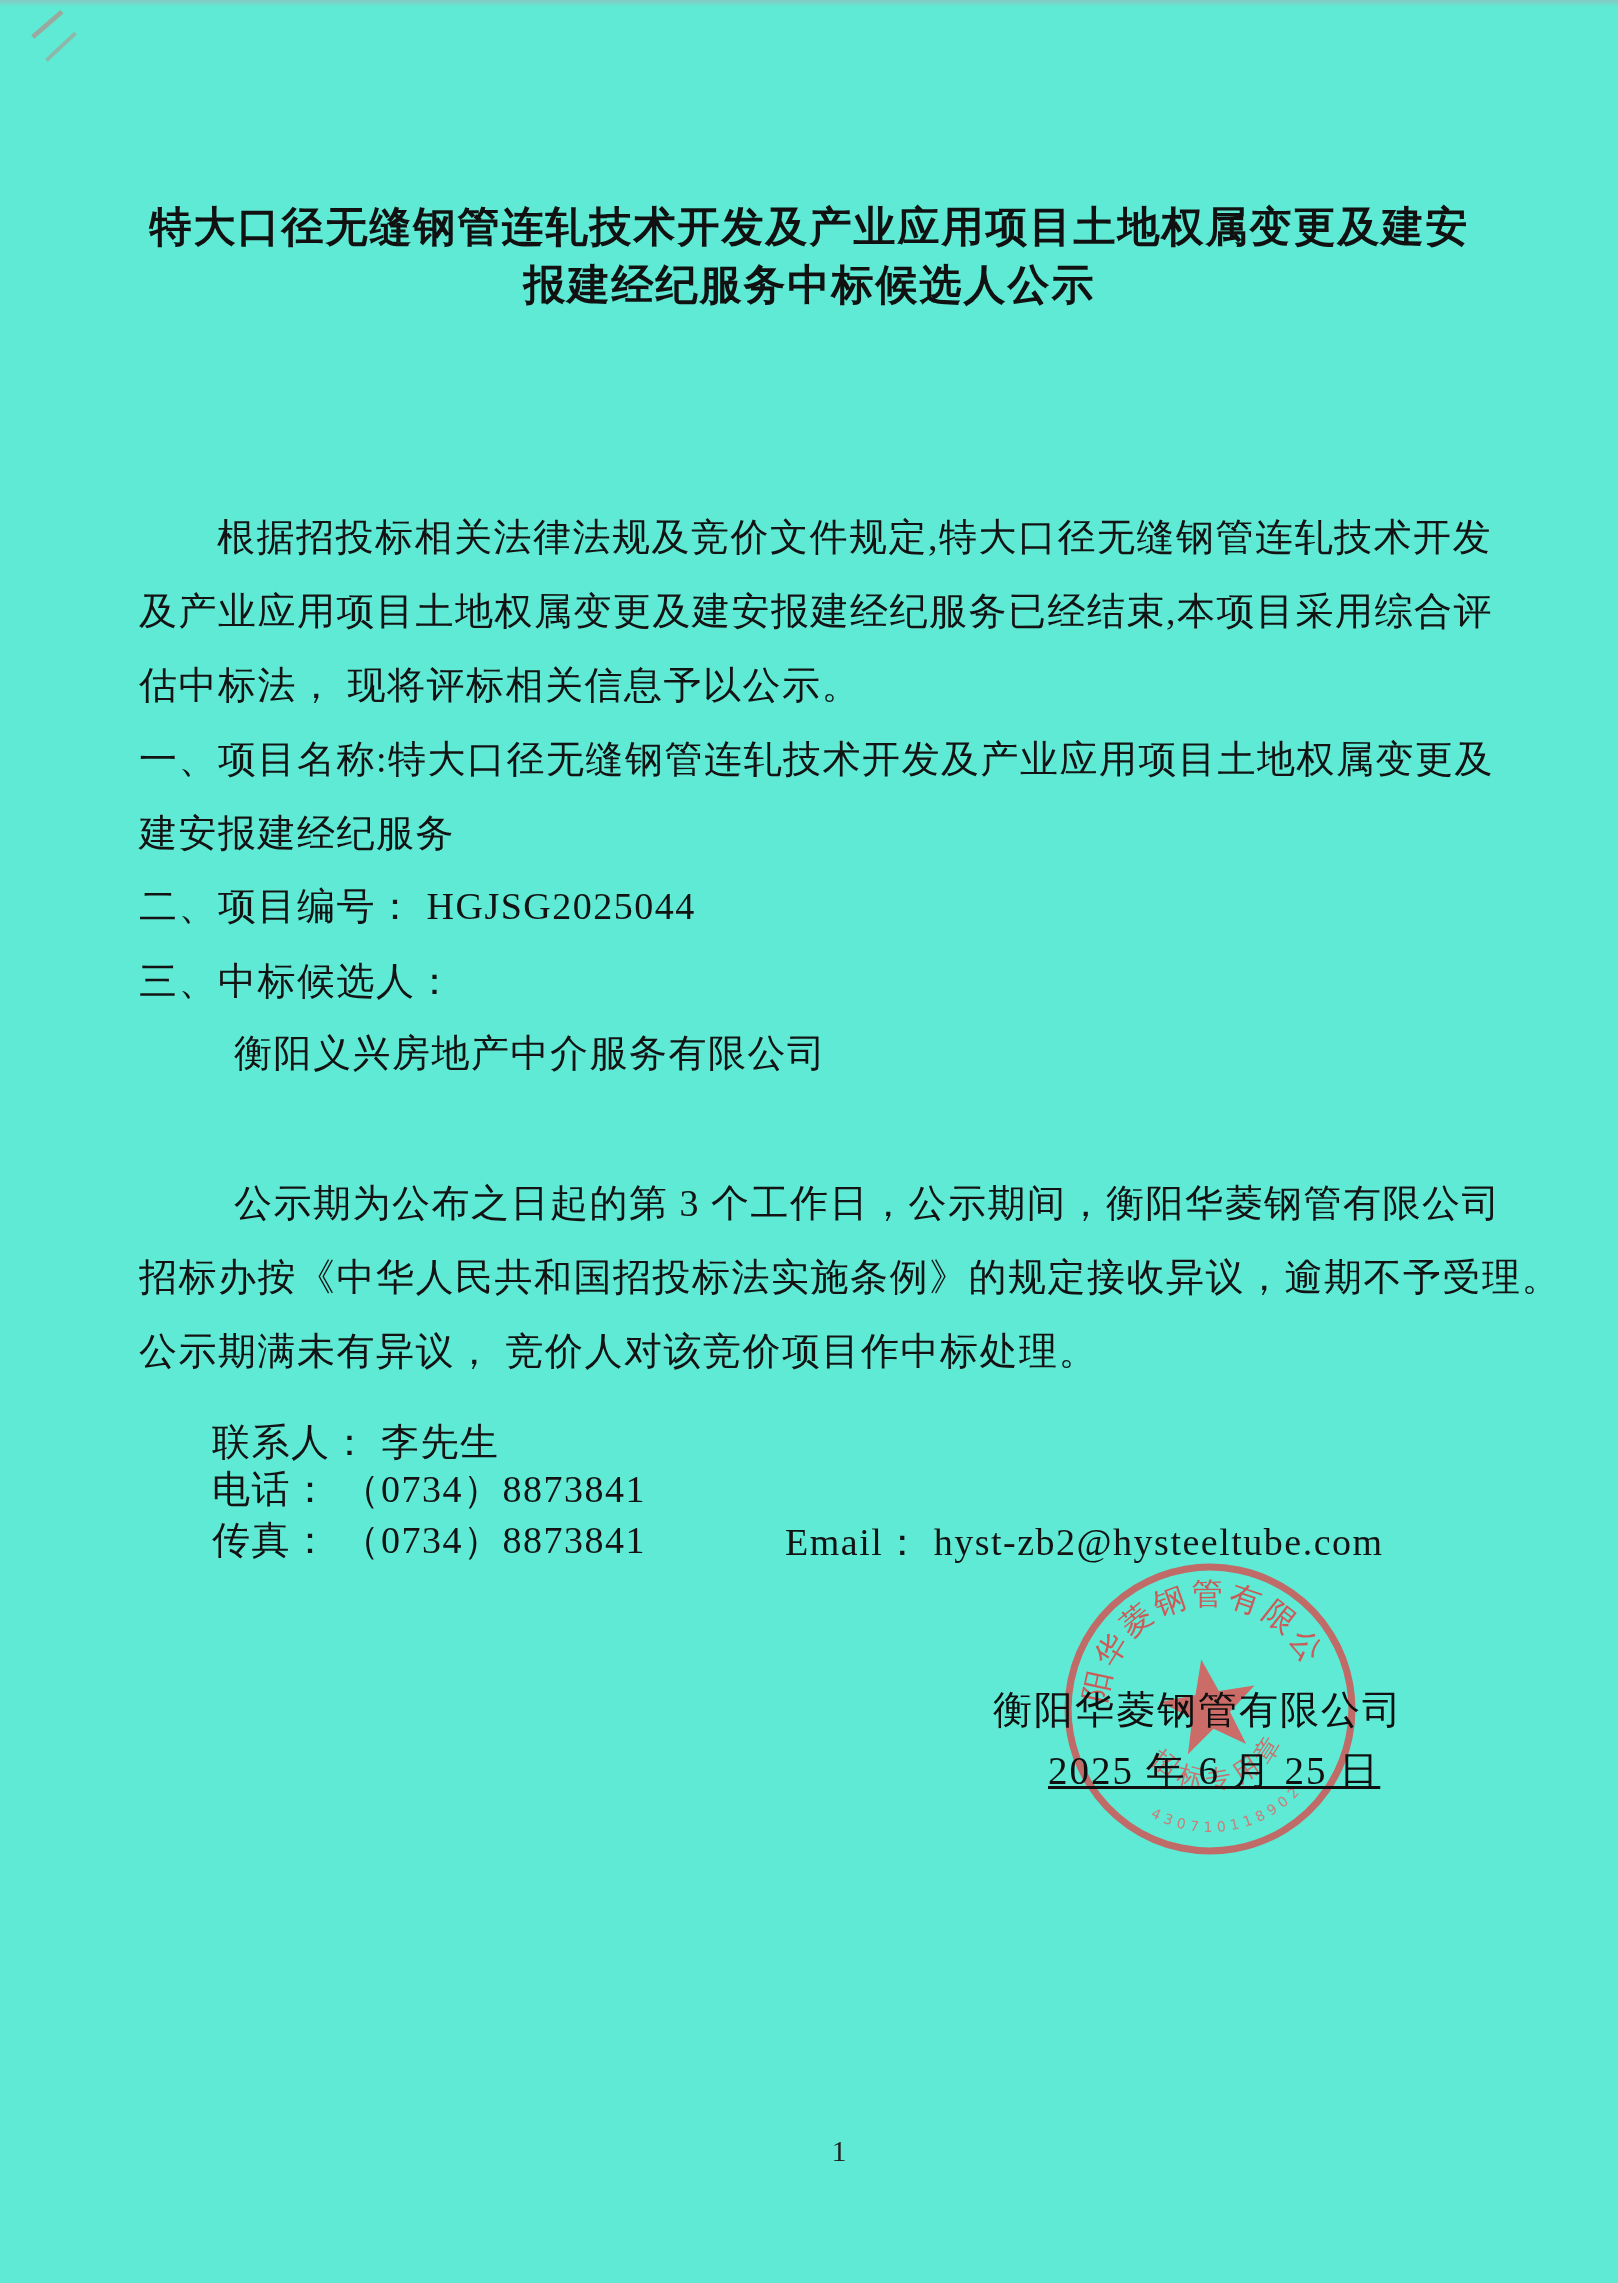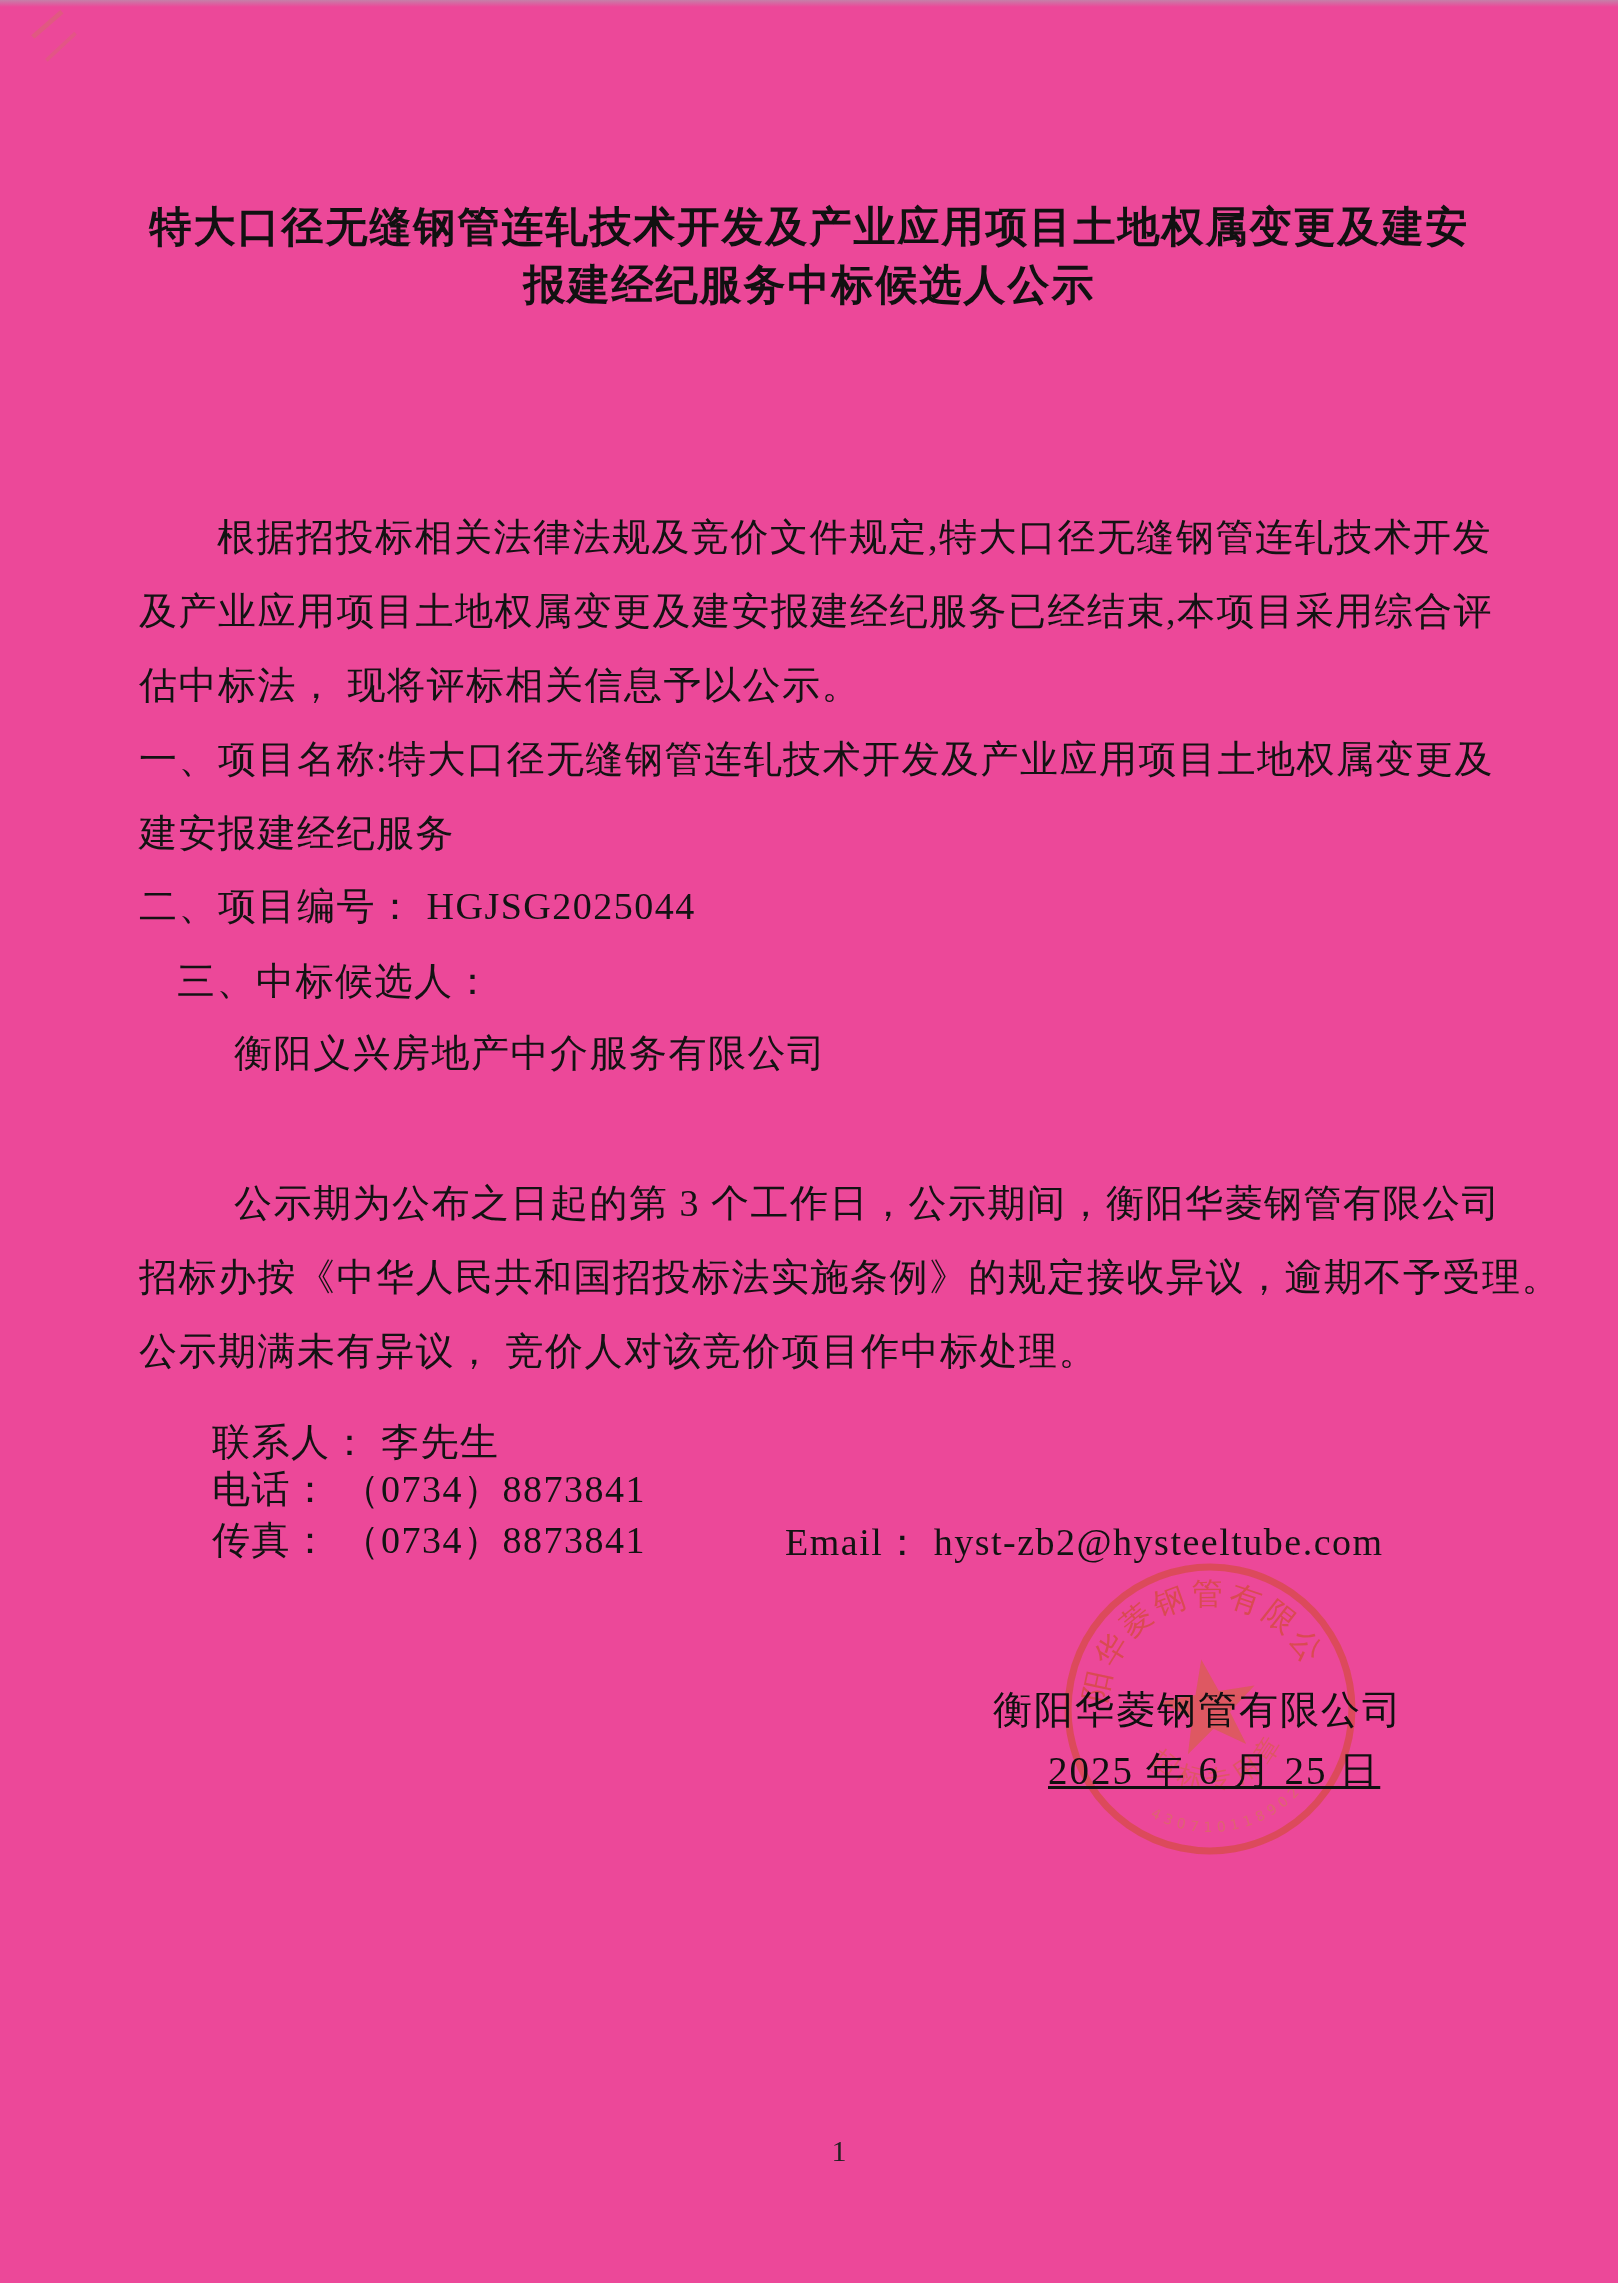--- a/index.html
+++ b/index.html
@@ -1,21 +1,21 @@
 <!DOCTYPE html>
 <html><head>
 <meta charset="utf-8">
 <style>
   html,body { margin:0; padding:0; background:#e8e8e8; }
   .page {
     position: relative;
     width: 1619px;
     height: 2283px;
     margin: 0 auto;
-    background: #ec4899;
+    background: #5eead4;
     overflow: hidden;
     font-family: "Liberation Serif", "DejaVu Serif", serif;
     color: #141414;
   }
   .scan-top-edge {
     position:absolute; top:0; left:0; width:100%; height:6.8px;
     background: linear-gradient(#a7adb5, rgba(255,255,255,0));
     opacity:.55;
   }
   .doc-title {
@@ -72,21 +72,21 @@
     <div>特大口径无缝钢管连轧技术开发及产业应用项目土地权属变更及建安</div>
     <div>报建经纪服务中标候选人公示</div>
   </div>
 
   <div class="line" style="top:512px;  left:217px;">根据招投标相关法律法规及竞价文件规定,特大口径无缝钢管连轧技术开发</div>
   <div class="line" style="top:660px;  left:139px;">估中标法， 现将评标相关信息予以公示。</div>
   <div class="line" style="top:586px;  left:139px;">及产业应用项目土地权属变更及建安报建经纪服务已经结束,本项目采用综合评</div>
   <div class="line" style="top:734px;  left:139px;font-family:Liberation Serif, serif;">一、项目名称:特大口径无缝钢管连轧技术开发及产业应用项目土地权属变更及</div>
   <div class="line" style="top:808px;  left:139px;font-family:Liberation Mono, monospace;">建安报建经纪服务</div>
   <div class="line" style="top:881px;  left:139px;font-family:Liberation Serif, serif;">二、项目编号： HGJSG2025044</div>
-  <div class="line" style="top:956px;  left:139px;margin-left:38px;">三、中标候选人：</div>
+  <div class="line" style="top:956px;  left:139px;">三、中标候选人：</div>
   <div class="line" style="top:1028px; left:234px;">衡阳义兴房地产中介服务有限公司</div>
   <div class="line" style="top:1178px; left:234px;">公示期为公布之日起的第 3 个工作日，公示期间，衡阳华菱钢管有限公司</div>
   <div class="line" style="top:1252px; left:139px;">招标办按《中华人民共和国招投标法实施条例》的规定接收异议，逾期不予受理。</div>
   <div class="line" style="top:1326px; left:139px;">公示期满未有异议， 竞价人对该竞价项目作中标处理。</div>
 
   <div class="line" style="top:1417px; left:212px;">联系人： 李先生</div>
   <div class="line" style="top:1464px; left:212px;text-align:right;">电话： （0734）8873841</div>
   <div class="line" style="top:1515px; left:212px;">传真： （0734）8873841</div>
   <div class="line" style="top:1517px; left:785px;">Email： hyst-zb2@hysteeltube.com</div>
 

